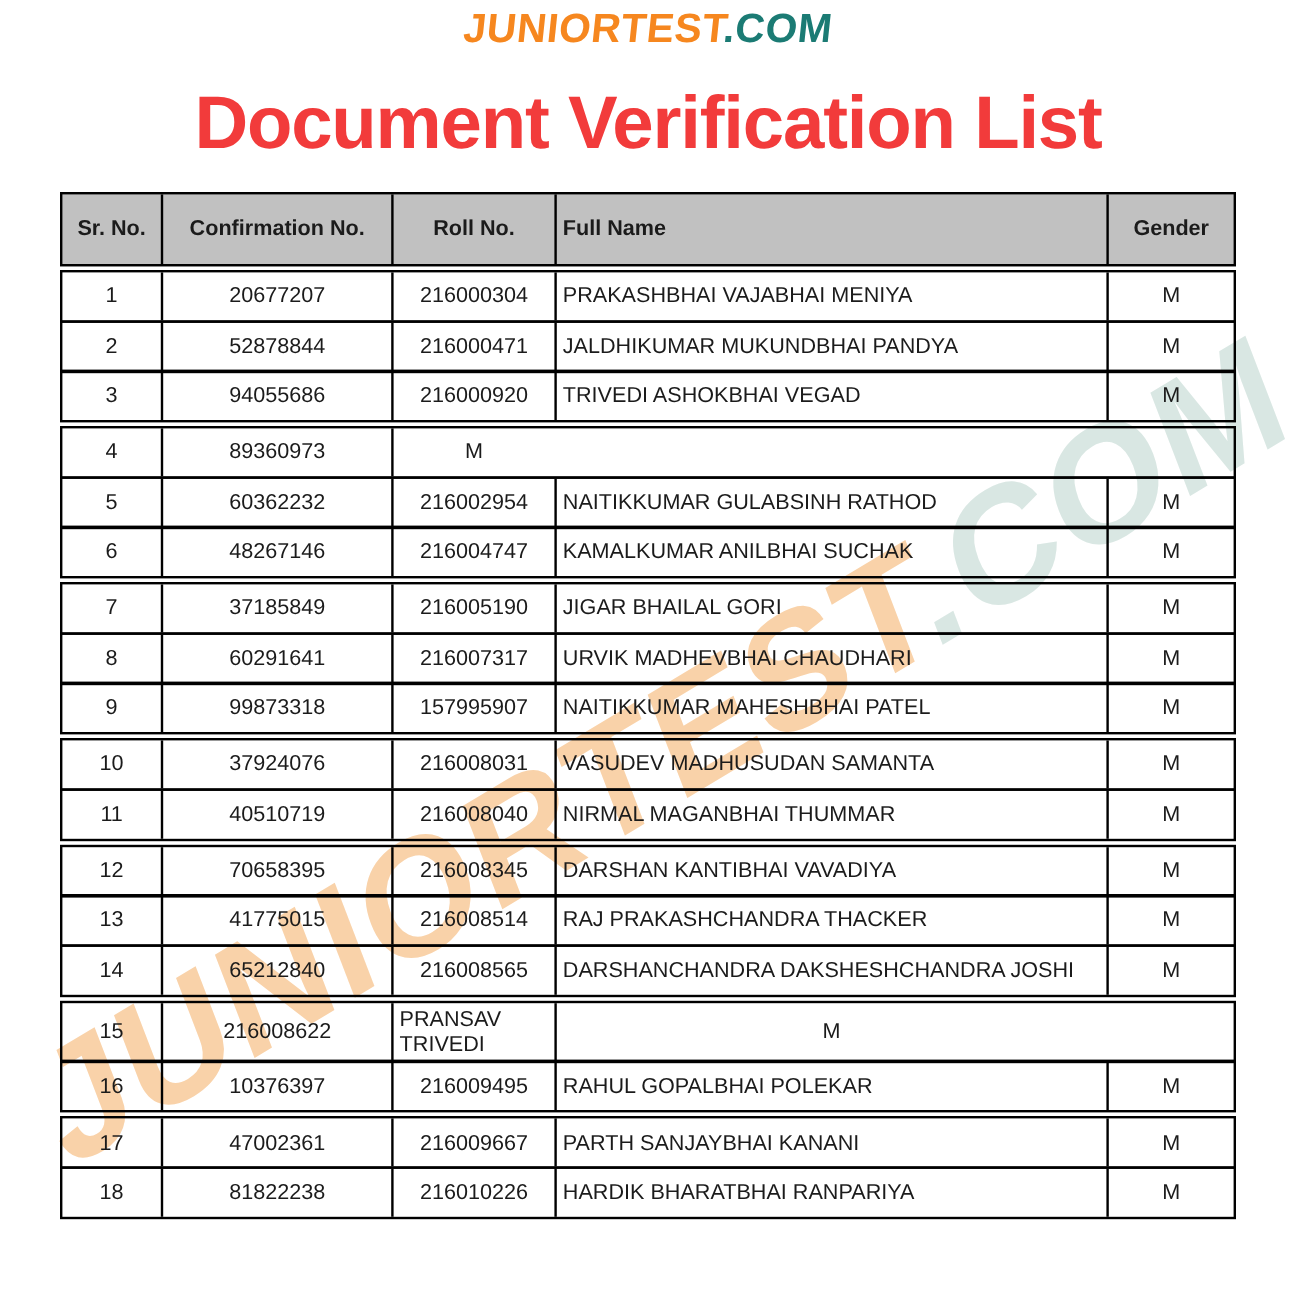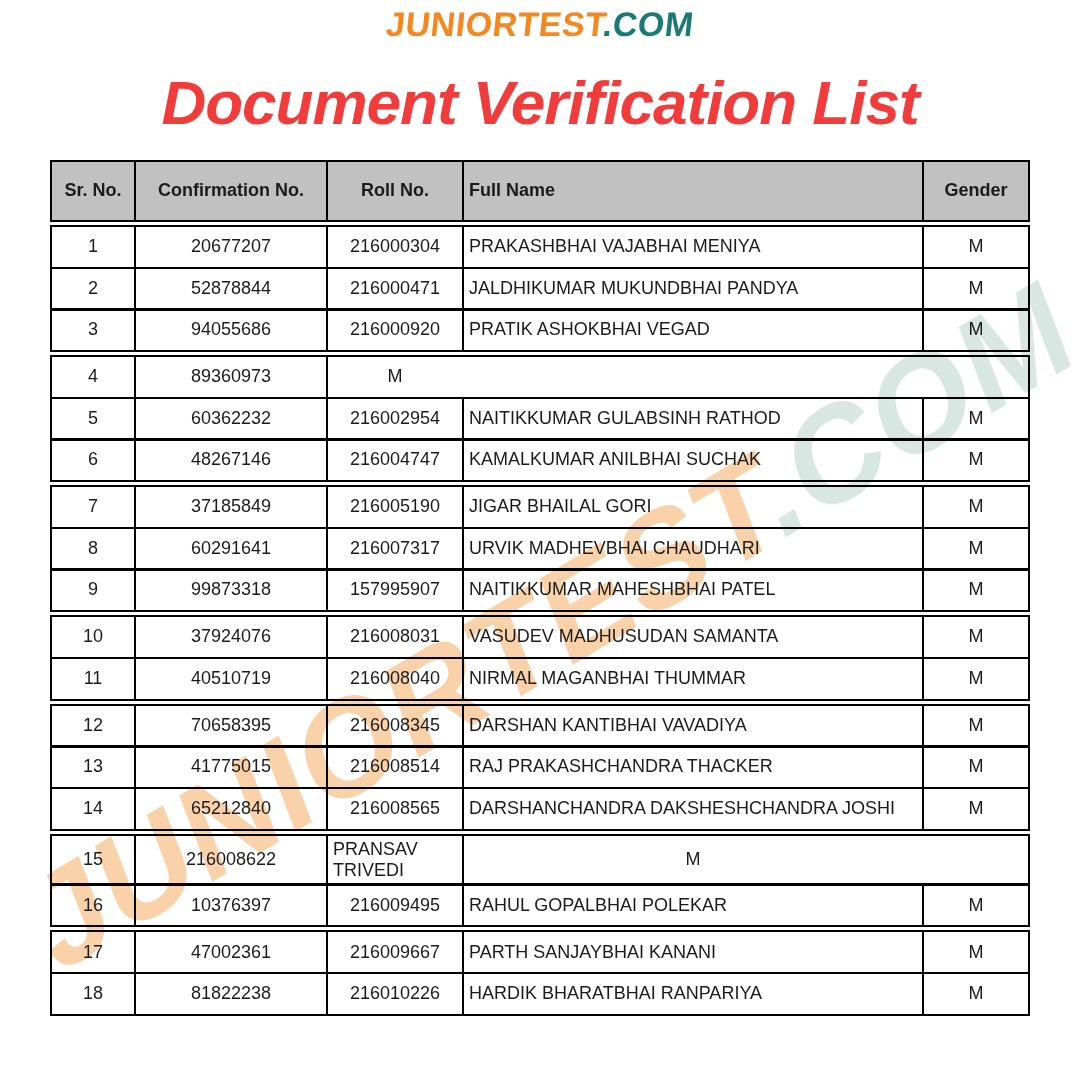--- a/index.html
+++ b/index.html
@@ -19,21 +19,21 @@
   
   .logo{position:absolute;top:6px;left:0;width:100%;text-align:center;
     font-weight:800;font-size:34px;letter-spacing:.5px;line-height:1.1;
     transform:skewX(-6deg);}
   .logo-brand{color:var(--logo-brand);}
   .logo-tld{color:var(--logo-tld);}
 
   
   .title{position:absolute;top:70px;left:0;width:100%;text-align:center;
     color:var(--title);font-size:62px;font-weight:700;letter-spacing:-1px;
-    line-height:1.05;font-style:italic;}
+    line-height:1.05;}
 
   
   .table-wrap{position:absolute;top:160px;left:50px;width:980px;}
   .tbl{position:relative;z-index:1;}
   .row{display:grid;grid-template-columns:82px 192px 136px 460px 106px;
     border:2.5px solid var(--border);margin-top:-2.5px;min-height:44px;
     background:transparent;}
   .row.gap{margin-top:3px;}
   .row.header{min-height:62px;background:var(--header-bg);font-weight:700;}
   .row.header{margin-top:0;}
@@ -88,21 +88,21 @@
     <span class="cell c-srno">2</span>
     <span class="cell c-conf">52878844</span>
     <span class="cell c-roll">216000471</span>
     <span class="cell c-name">JALDHIKUMAR MUKUNDBHAI PANDYA</span>
     <span class="cell c-gender">M</span>
   </div>
           <div class="row">
     <span class="cell c-srno">3</span>
     <span class="cell c-conf">94055686</span>
     <span class="cell c-roll">216000920</span>
-    <span class="cell c-name">PRATIK ASHOKBHAI VEGAD</span>
+    <span class="cell c-name">TRIVEDI ASHOKBHAI VEGAD</span>
     <span class="cell c-gender">M</span>
   </div>
           <div class="row gap">
     <span class="cell c-srno">4</span>
     <span class="cell c-conf">89360973</span>
     <span class="cell c-gender">M</span>
   </div>
           <div class="row">
     <span class="cell c-srno">5</span>
     <span class="cell c-conf">60362232</span>

